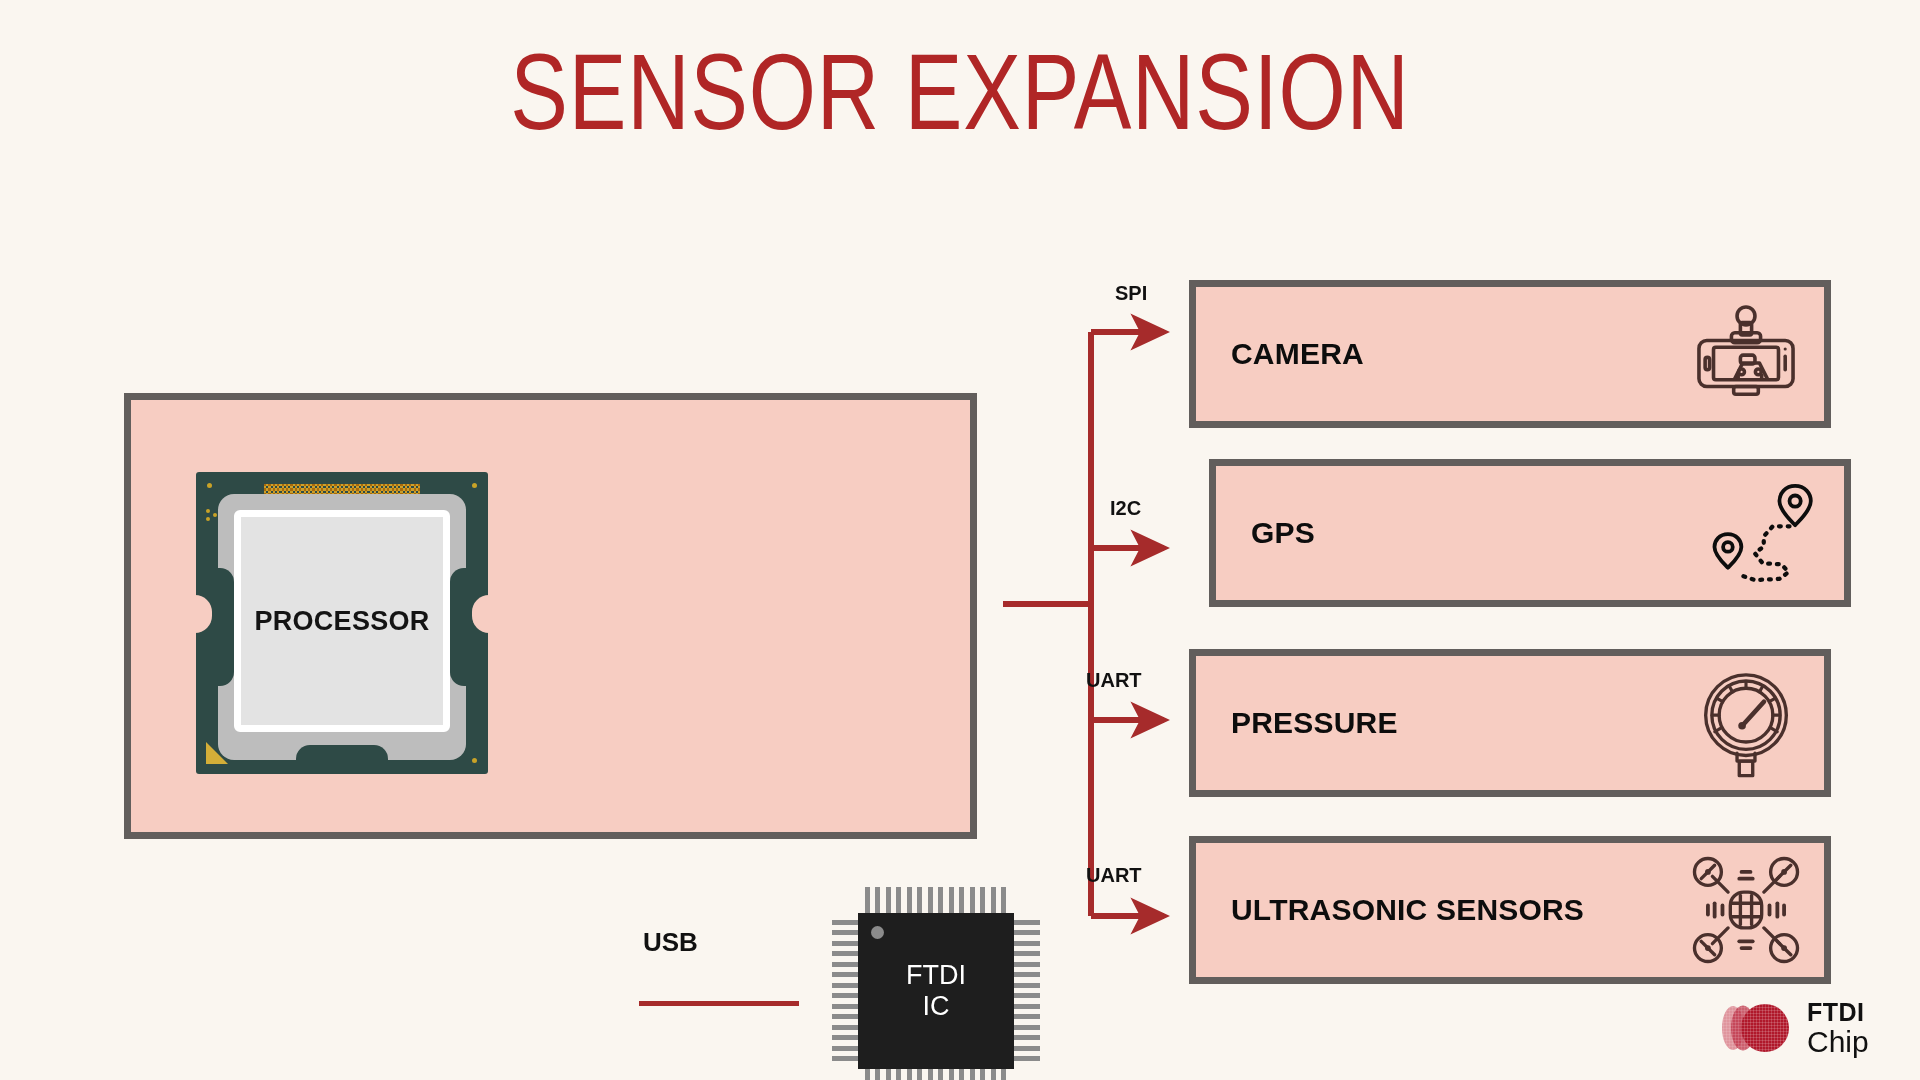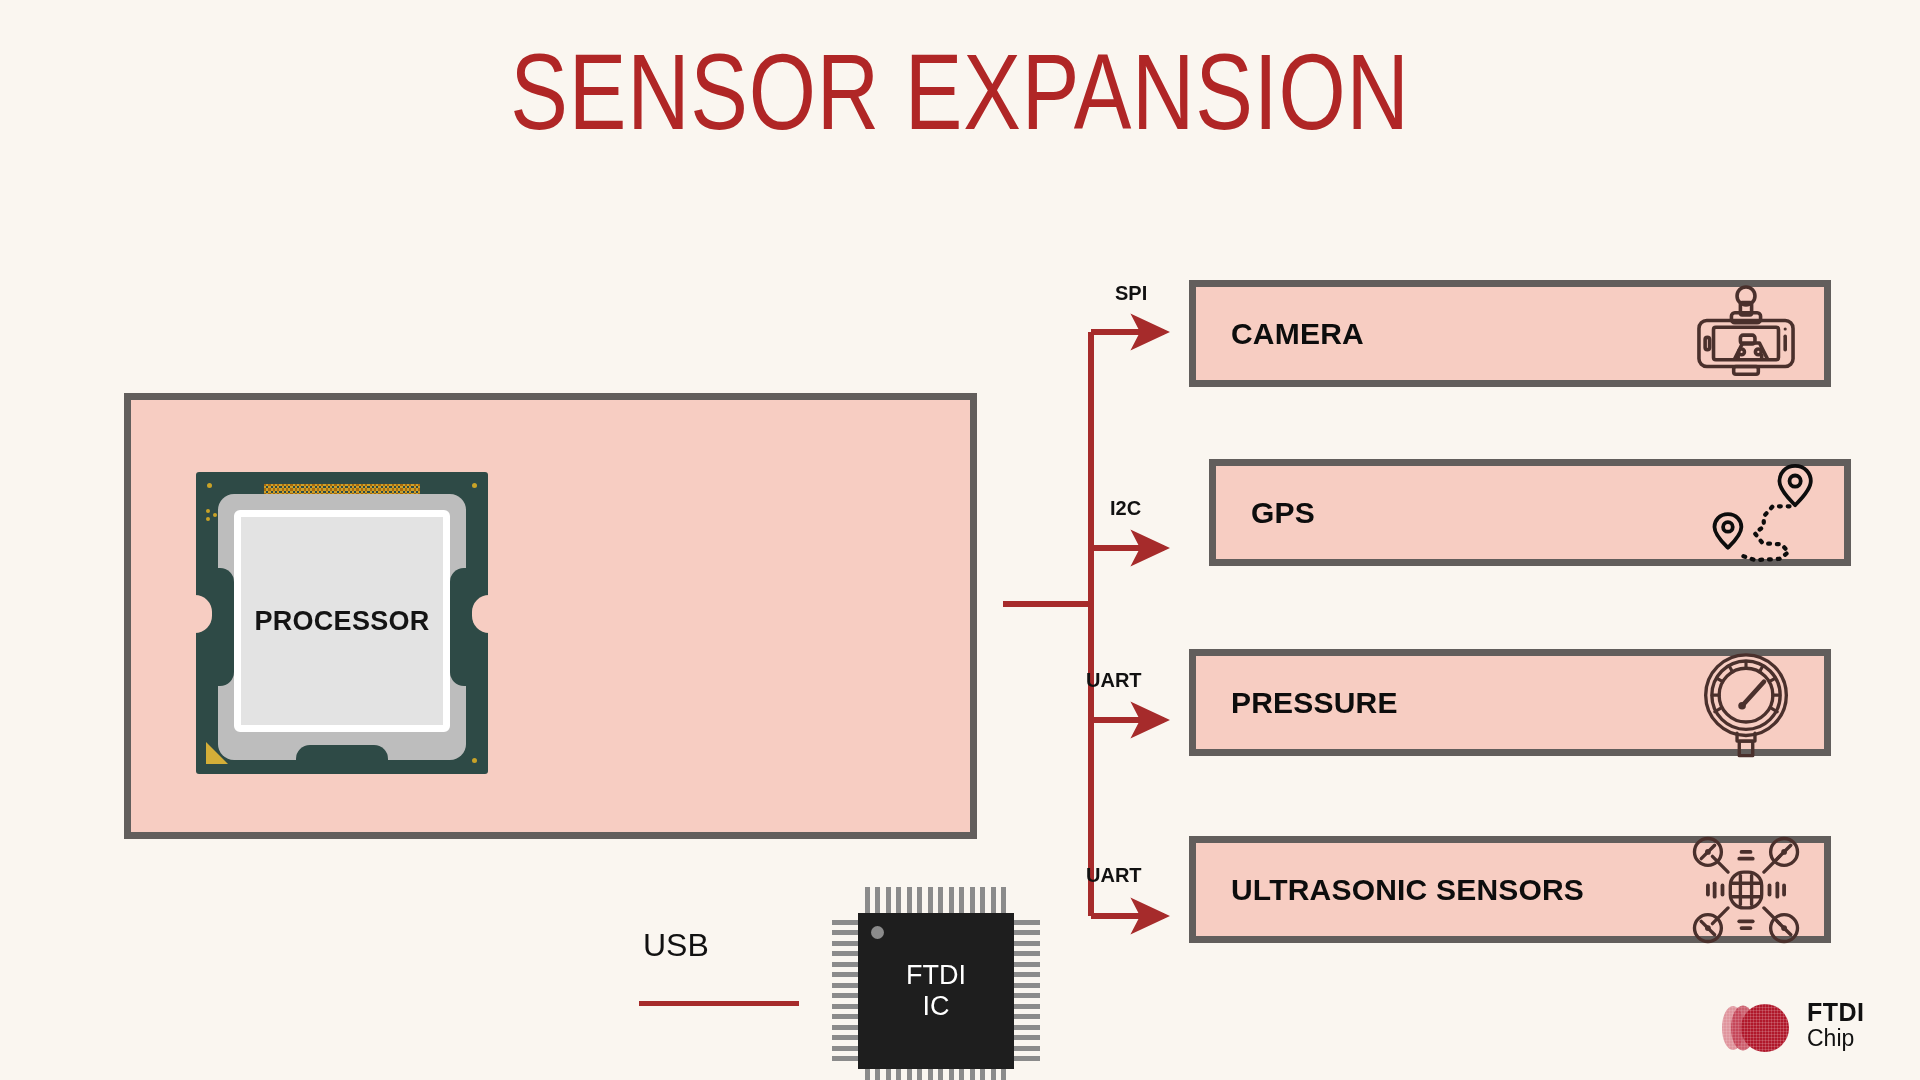--- a/index.html
+++ b/index.html
@@ -92,21 +92,21 @@
     border-radius:6px;
     display:flex; align-items:center; justify-content:center;
   }
   #processor-label {
     color:#141414; font-weight:700; font-size:27px; letter-spacing:.3px;
   }
 
   
   #usb-label {
     position:absolute; left:512px; top:527px;
-    font-size:32px; font-weight:400; color:#111;
+    font-size:26px; font-weight:700; color:#111;
   }
   #usb-line {
     position:absolute; left:508px; top:601px;
     width:160px; height:5px; background:#A62B2B;
   }
 
   
   #ftdi-ic { position:absolute; left:701px; top:487px; width:208px; height:208px; }
   .ic-body {
     position:absolute; left:26px; top:26px; right:26px; bottom:26px;
@@ -137,21 +137,21 @@
   .proto-label {
     position:absolute;
     font-size:20px; font-weight:700; color:#111;
     white-space:nowrap;
   }
 
   
   .sensor-box {
     position:absolute;
     left:1189px;
-    width:642px; height:107px;
+    width:642px; height:148px;
     background:#F7CDC2;
     border:7px solid #625E5C;
     display:flex; align-items:center;
   }
   .sensor-label {
     margin-left:35px;
     font-size:30px; font-weight:700; color:#0D0D0D;
     letter-spacing:.2px;
   }
   .sensor-icon {
@@ -161,21 +161,21 @@
   #box-camera     { top:280px; }
   #box-gps        { top:459px;margin-left:20px; }
   #box-pressure   { top:649px; }
   #box-ultrasonic { top:836px; }
 
   
   #ftdi-logo { position:absolute; right:35px; bottom:24px; width:170px; height:56px; }
   .logo-wafers { position:absolute; left:0; top:2px; width:86px; height:52px; }
   .logo-text { position:absolute; left:92px; top:0; line-height:1; }
   .logo-ftdi { font-size:25px; font-weight:700; color:#111; letter-spacing:.5px; }
-  .logo-chip { font-size:23px; font-weight:400; color:#111; margin-top:2px; }
+  .logo-chip { font-size:30px; font-weight:400; color:#111; margin-top:2px; }
 </style>
 </head>
 <body>
 
 <div class="stage">
 
   <div id="page-title">SENSOR EXPANSION</div>
 
   <div id="board-panel">
 

